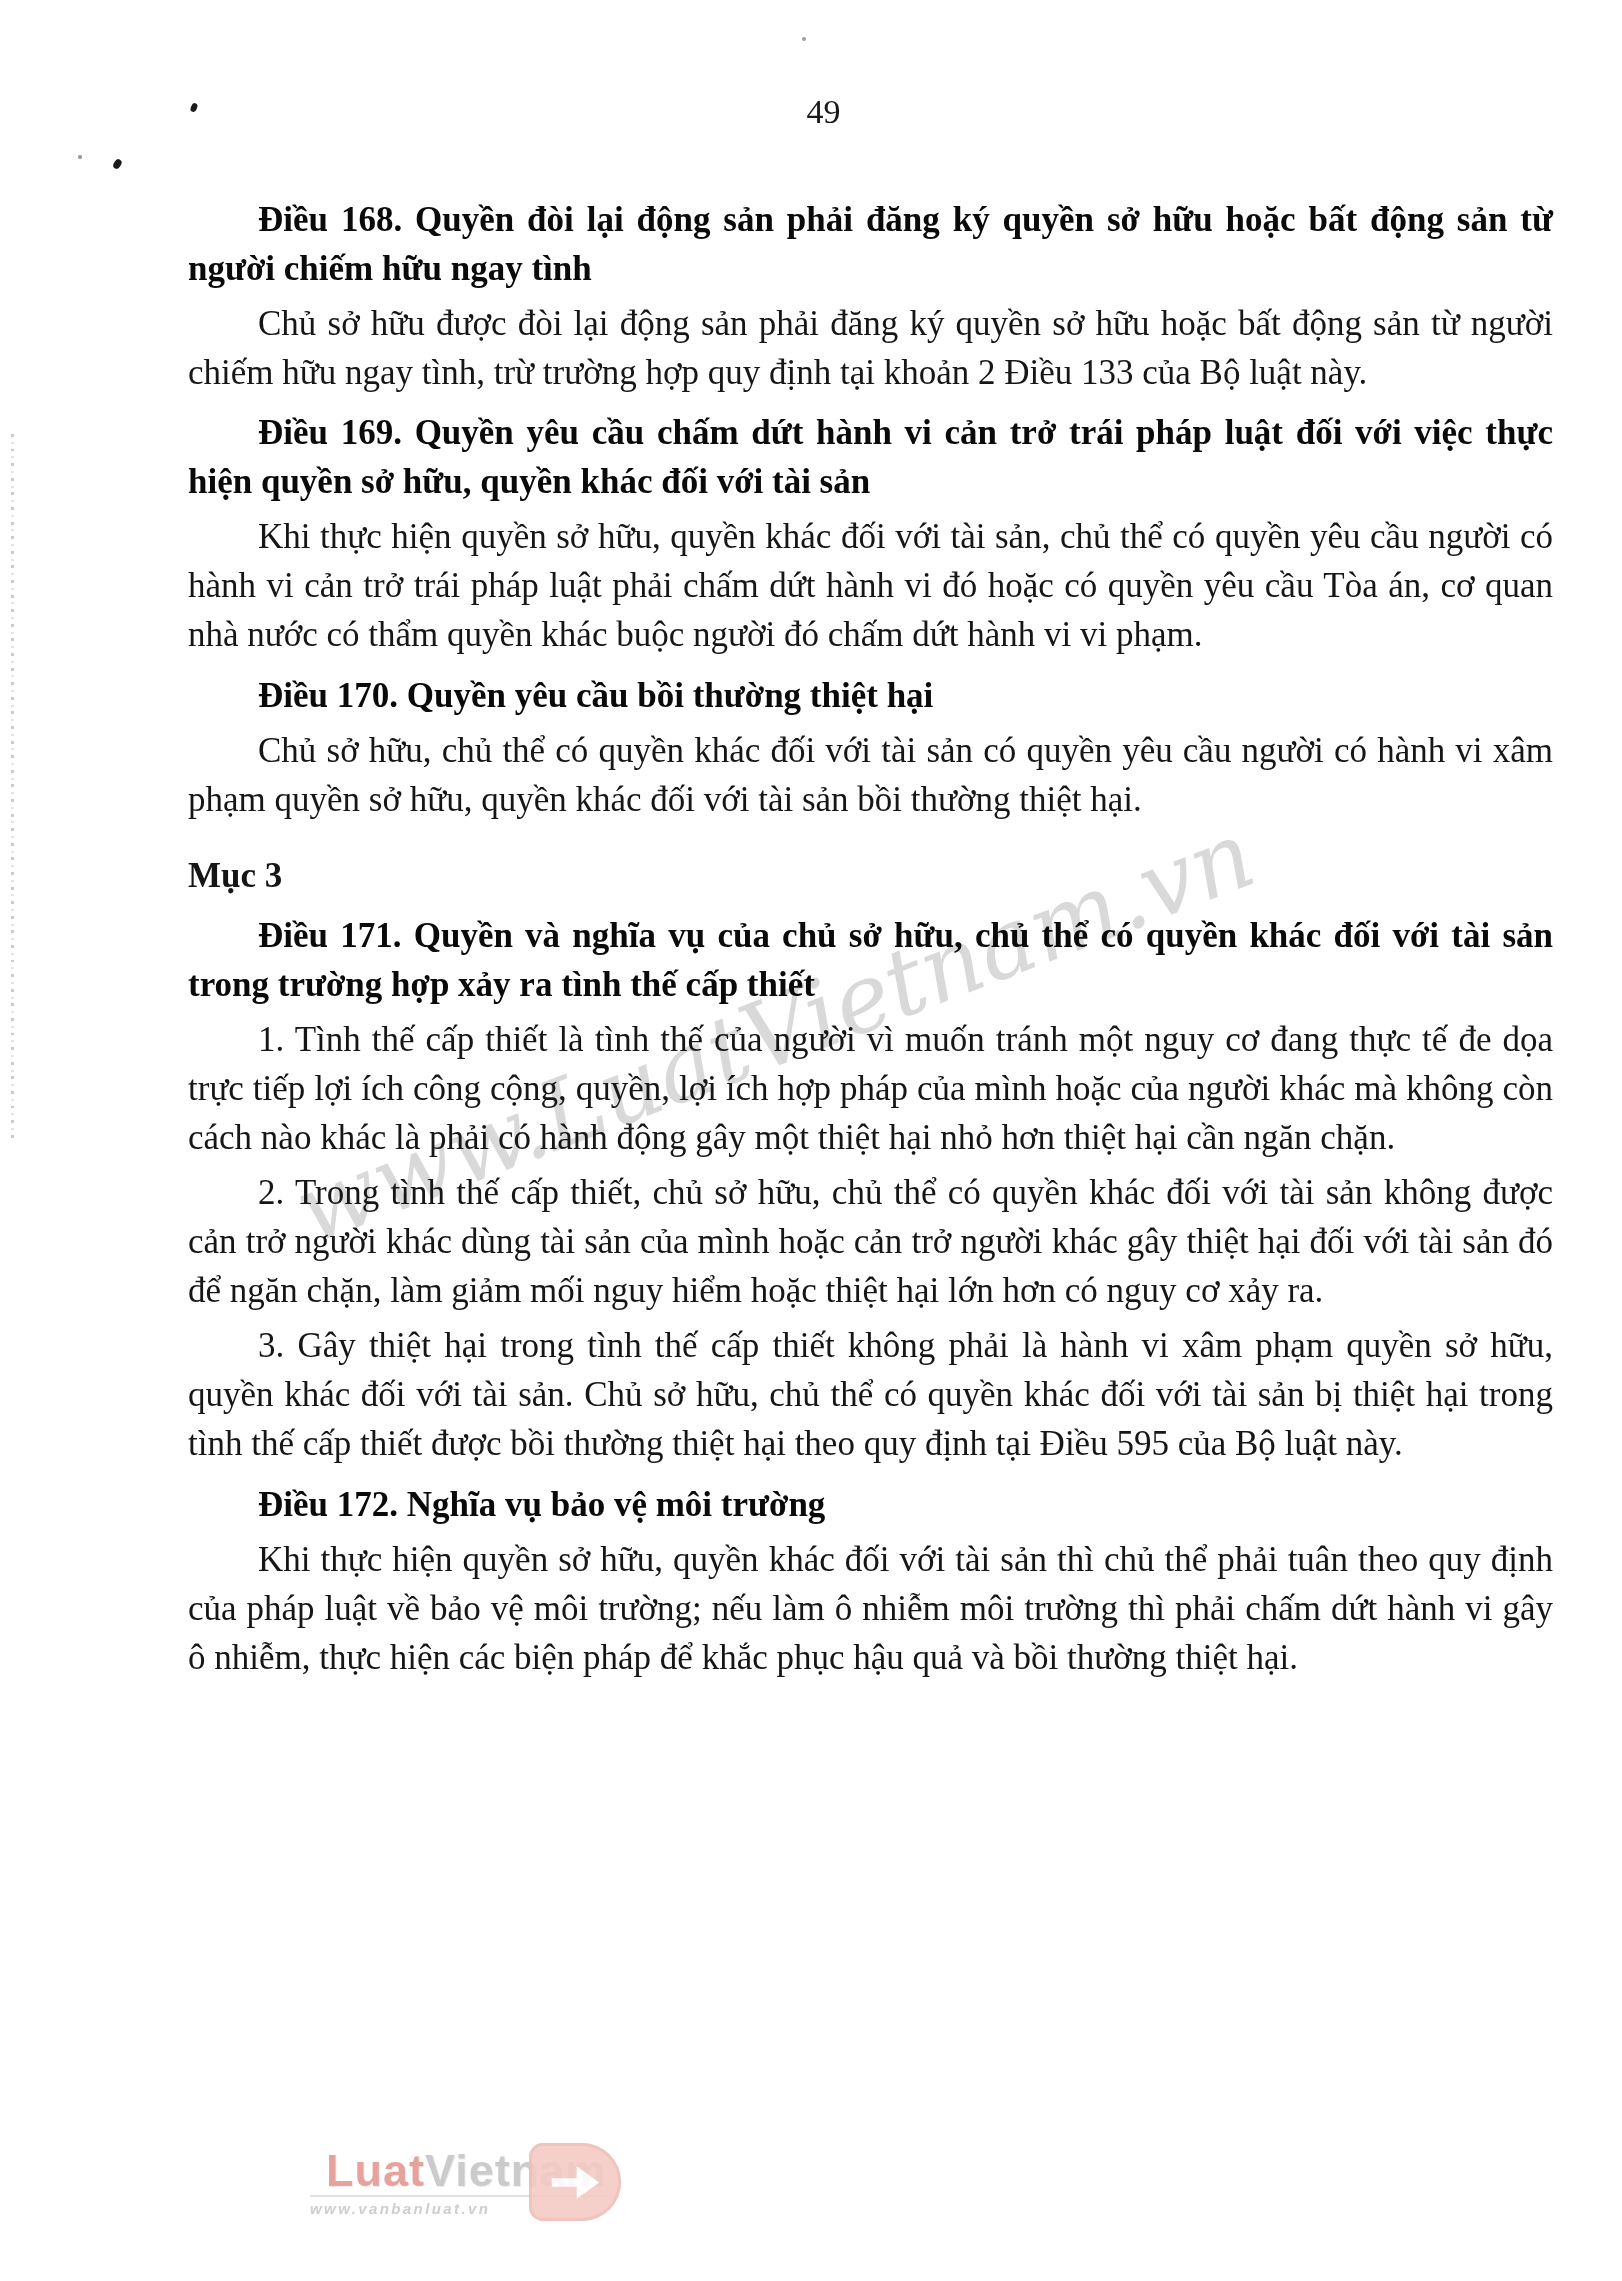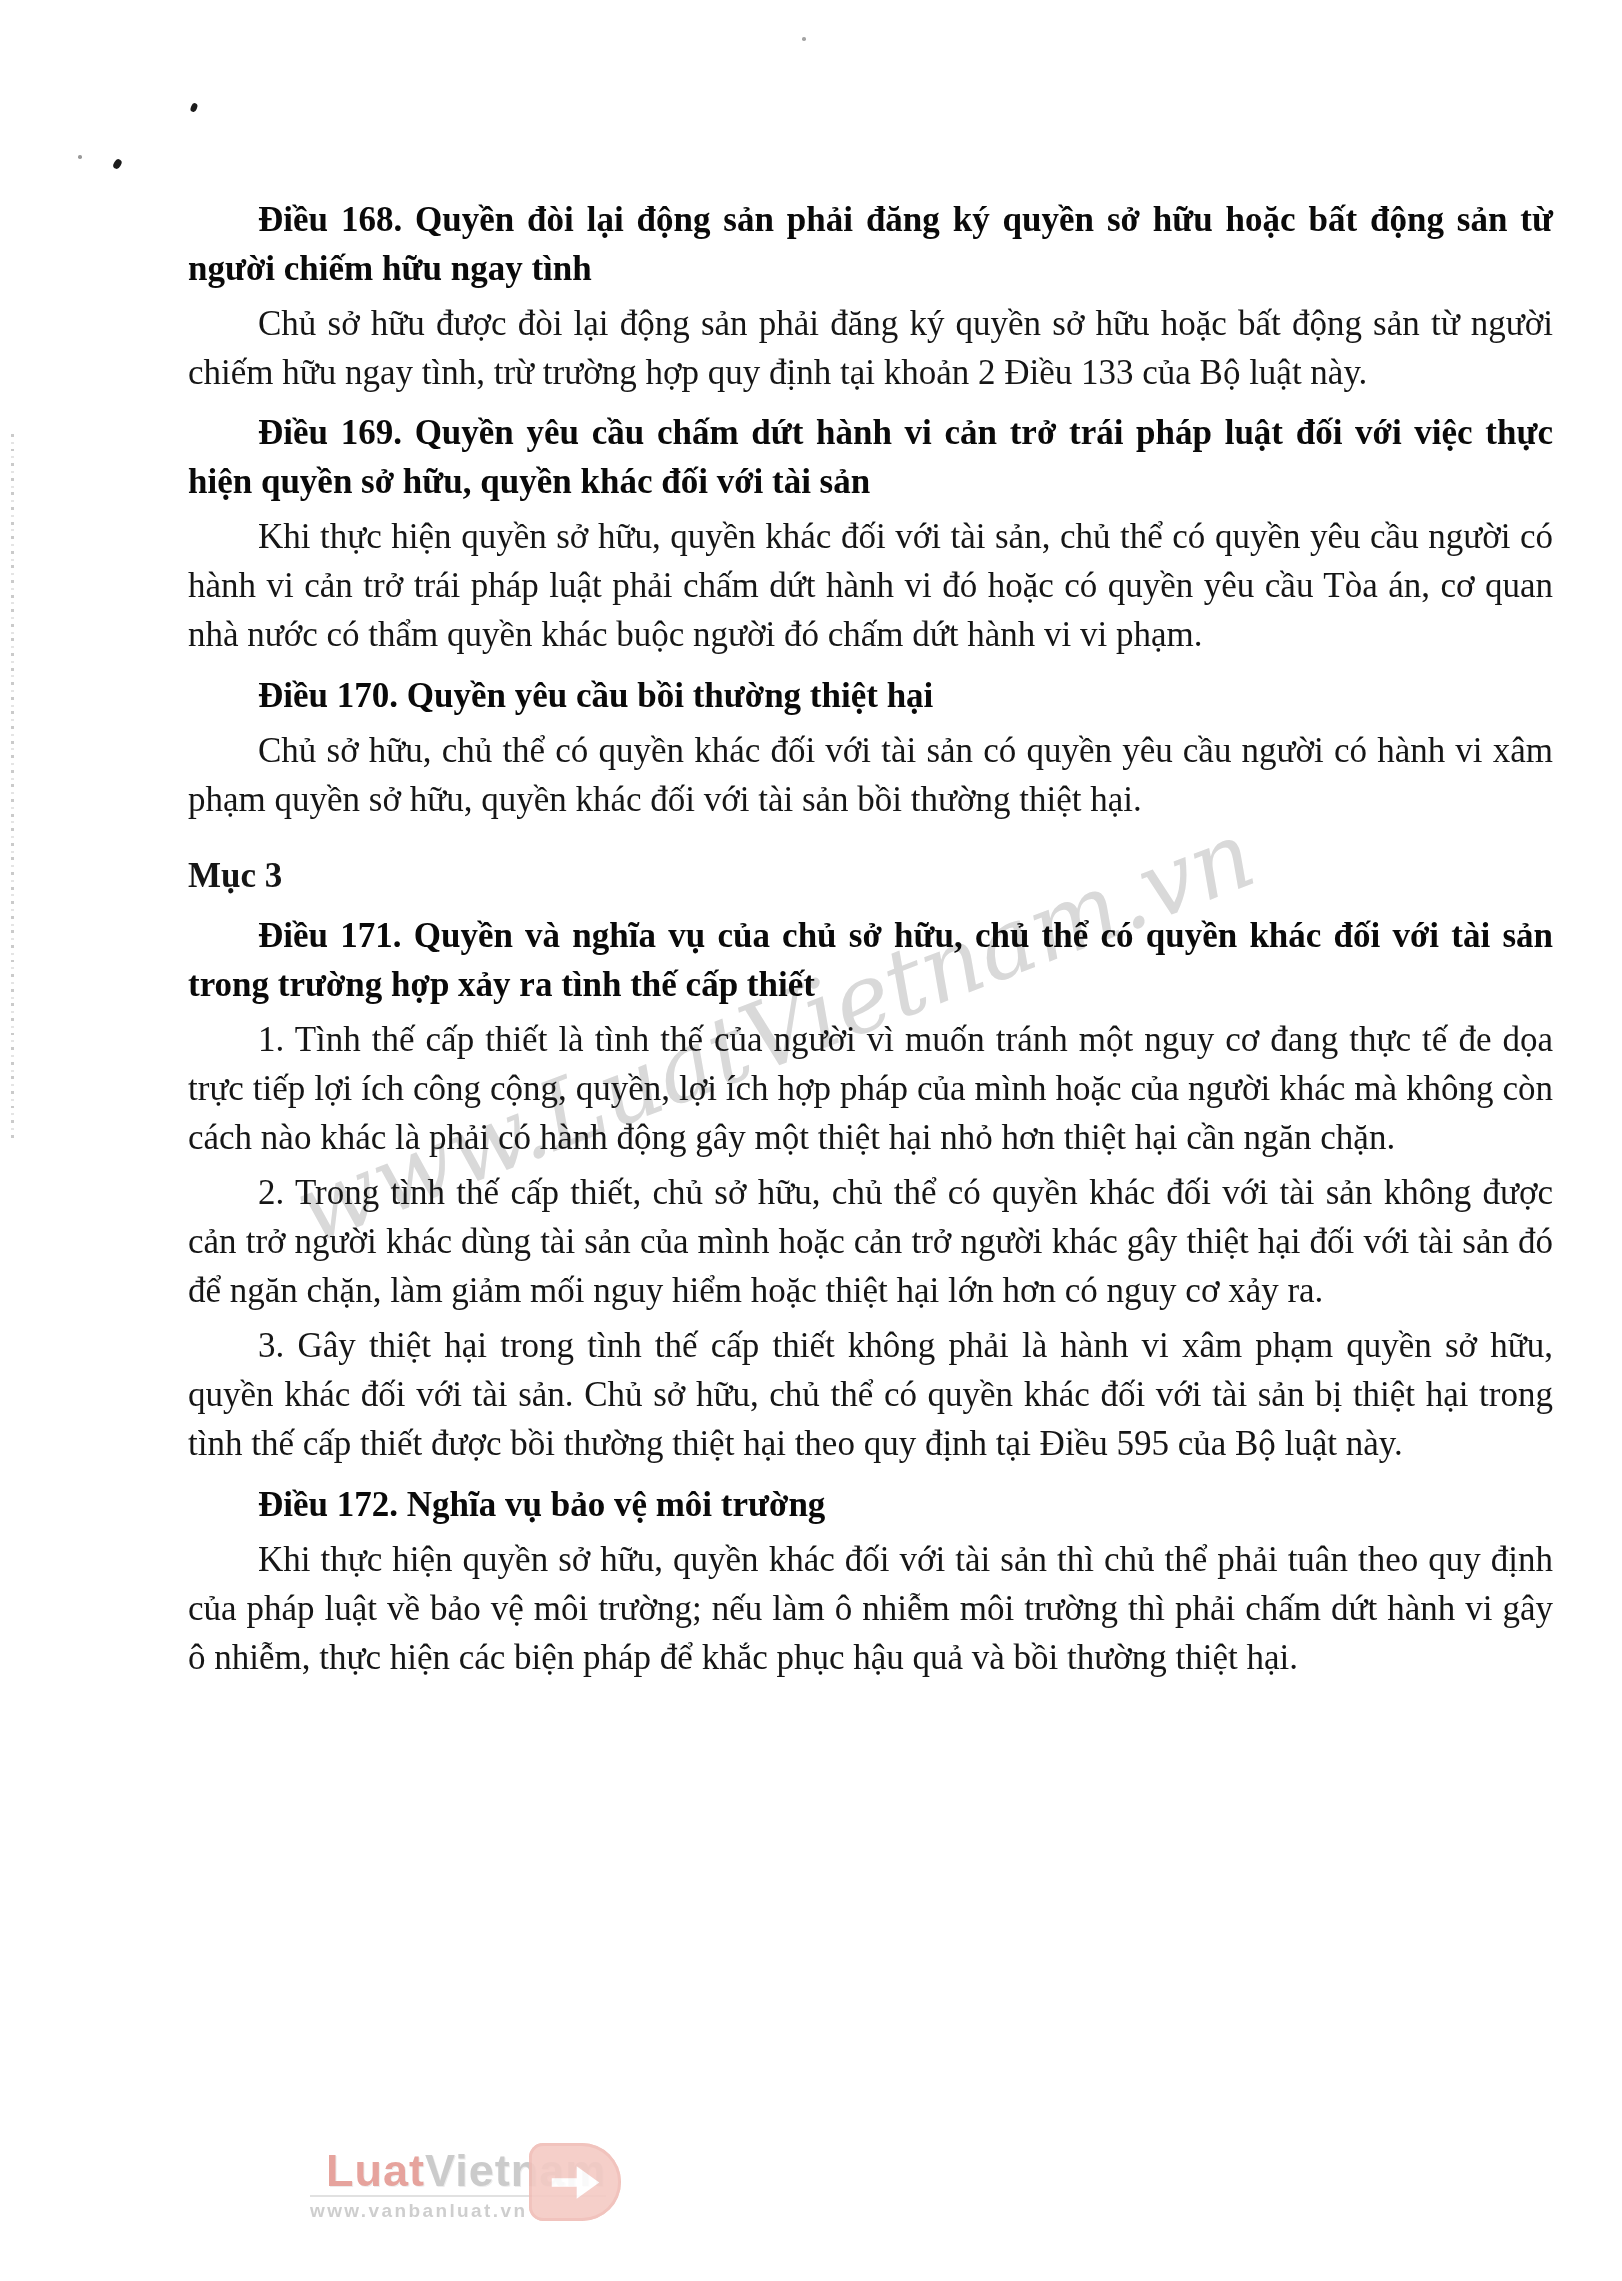--- a/index.html
+++ b/index.html
@@ -31,21 +31,21 @@
     font-family:"DejaVu Serif",serif; pointer-events:none;
   }
   .logo { position:absolute; left:310px; top:2148px; z-index:1; opacity:.85;
           font-family:"Liberation Sans","DejaVu Sans",sans-serif; }
   .logo-text { font-size:45px; font-weight:bold; letter-spacing:1px; line-height:45px;
                text-shadow:1px 1px 0 rgba(200,200,200,.4); }
   .logo-luat { color:#e2948c;margin-left:16px; }
   .logo-vietnam { color:#c3c3c3; }
   .logo-url {
     margin-top:2px; padding-top:2.9px; border-top:2px solid #dcdcdc;
-    font-size:19px; font-weight:bold; letter-spacing:2.4px; color:#c6c6c6;
+    font-size:15px; font-weight:bold; letter-spacing:2.4px; color:#c6c6c6;font-style:italic;
   }
   .logo-arrow {
     position:absolute; left:529px; top:2143px; width:92px; height:78px; z-index:1;
     background:#f4cac4; border-radius:15.6px 43px 43px 15.6px; opacity:.9;
     display:flex; align-items:center; justify-content:center;
     box-shadow:inset 0 0 0 2.9px #f0bdb6;
   }
   .edge-noise {
     position:absolute; left:10.7px; top:434px; width:2.9px; height:707px; opacity:.5;
     background:repeating-linear-gradient(to bottom,
@@ -64,20 +64,21 @@
 <div class="page">
 
   <div class="speck s1"></div>
   <div class="speck s2"></div>
   <div class="speck s3"></div>
   <div class="speck s4"></div>
   <div class="edge-noise"></div>
 
   <div class="watermark">www.LuatVietnam.vn</div>
 
+  <div class="page-number">49</div>
 
   <div class="content">
 
     <p class="article-heading">Điều 168. Quyền đòi lại động sản phải đăng ký quyền sở hữu hoặc bất động sản từ người chiếm hữu ngay tình</p>
     <p class="para">Chủ sở hữu được đòi lại động sản phải đăng ký quyền sở hữu hoặc bất động sản từ người chiếm hữu ngay tình, trừ trường hợp quy định tại khoản 2 Điều 133 của Bộ luật này.</p>
 
     <p class="article-heading">Điều 169. Quyền yêu cầu chấm dứt hành vi cản trở trái pháp luật đối với việc thực hiện quyền sở hữu, quyền khác đối với tài sản</p>
     <p class="para">Khi thực hiện quyền sở hữu, quyền khác đối với tài sản, chủ thể có quyền yêu cầu người có hành vi cản trở trái pháp luật phải chấm dứt hành vi đó hoặc có quyền yêu cầu Tòa án, cơ quan nhà nước có thẩm quyền khác buộc người đó chấm dứt hành vi vi phạm.</p>
 
     <p class="article-heading">Điều 170. Quyền yêu cầu bồi thường thiệt hại</p>

